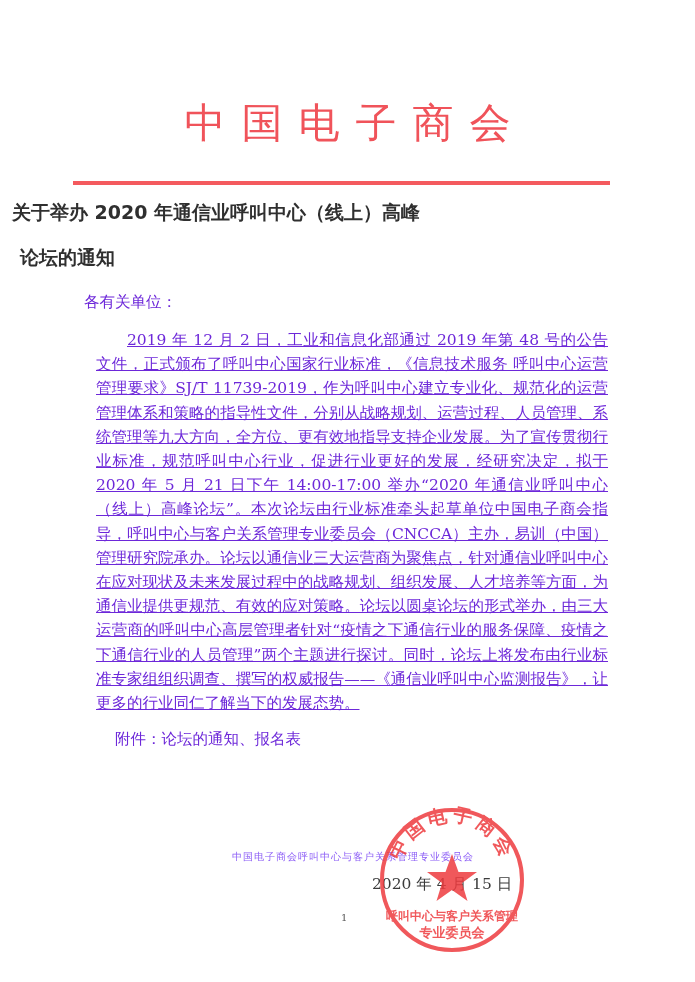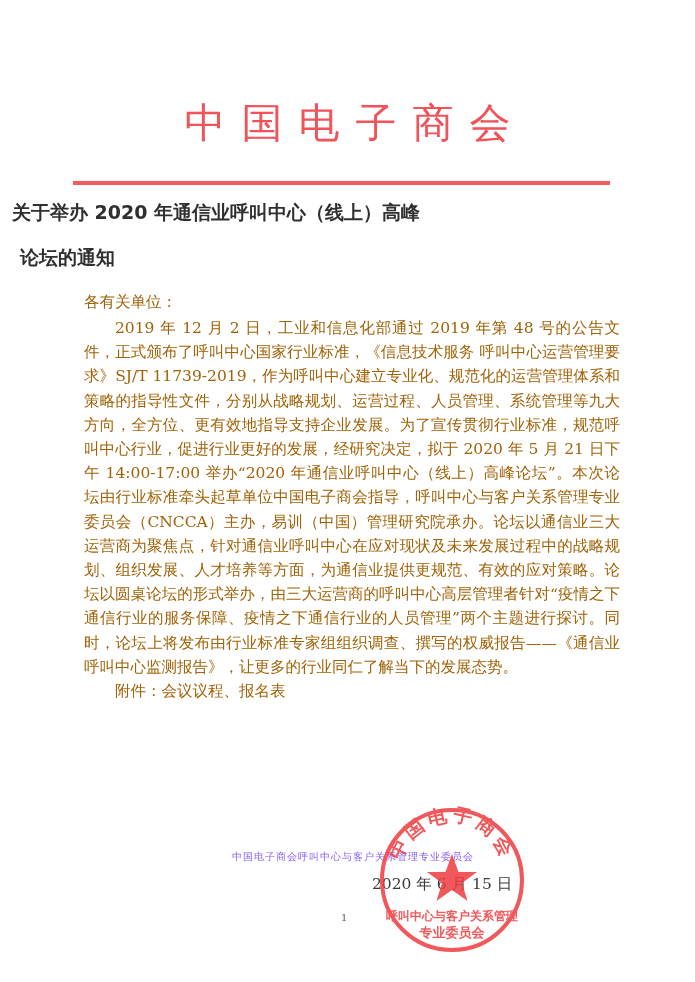--- a/index.html
+++ b/index.html
@@ -7,48 +7,48 @@
          font-family: "DejaVu Serif", "Liberation Serif", serif; color: #3a3a3a; }
   .header-title { position: absolute; top: 93px; left: 0; width: 695px; text-align: center;
          font-family: "DejaVu Serif", serif; font-size: 41px; letter-spacing: 16px;
          color: #f0535a; line-height: 60px; text-indent: 16px; }
   .red-rule { position: absolute; left: 73px; top: 181px; width: 537px; height: 4px; background: #f45a5e; }
   .doc-title { position: absolute; left: 12px; width: 695px; 
          font-family: "DejaVu Sans", "Liberation Sans", sans-serif; font-weight: bold;
          font-size: 19px; color: #2f2f2f; }
   .t1 { top: 200px; }
   .t2 { top: 245px; margin-left: 8px; }
-  .body-text { position: absolute; left: 84px; width: 536px; font-size: 15.5px; line-height: 24.2px; color: #a16207; }
+  .body-text { position: absolute; left: 84px; width: 536px; font-size: 15.5px; line-height: 24.2px; color: #6d28d9; }
   .salutation { top: 290px; }
   .para1 { top: 316px; }
-  .para { margin: 0; text-indent: 2em; text-align: justify; text-align-last: left; }
+  .para { margin: 12px; text-indent: 2em; text-align: justify; text-align-last: left; text-decoration: underline; }
   .attach { margin: 0; text-indent: 2em; }
   .signer { position: absolute; left: 232px; top: 850px; font-size: 10px; color: #8b5cf6; letter-spacing: 1px; }
   .date { position: absolute; left: 372px; top: 874px; font-size: 15.5px; color: #3b3b3b; }
   .page-num { position: absolute; left: 341px; top: 912px; font-size: 10px; color: #555; }
   .stamp { position: absolute; left: 378px; top: 806px; width: 148px; height: 148px; opacity: 0.85; }
 </style>
 </head>
 <body>
 
 <div class="header-title">中国电子商会</div>
 <div class="red-rule"></div>
 
 <div class="doc-title t1">关于举办 2020 年通信业呼叫中心（线上）高峰</div>
 <div class="doc-title t2">论坛的通知</div>
 
 <div class="body-text salutation">各有关单位：</div>
 
 <div class="body-text para1">
   <p class="para">2019 年 12 月 2 日，工业和信息化部通过 2019 年第 48 号的公告文件，正式颁布了呼叫中心国家行业标准，《信息技术服务 呼叫中心运营管理要求》SJ/T 11739-2019，作为呼叫中心建立专业化、规范化的运营管理体系和策略的指导性文件，分别从战略规划、运营过程、人员管理、系统管理等九大方向，全方位、更有效地指导支持企业发展。为了宣传贯彻行业标准，规范呼叫中心行业，促进行业更好的发展，经研究决定，拟于 2020 年 5 月 21 日下午 14:00-17:00 举办“2020 年通信业呼叫中心（线上）高峰论坛”。本次论坛由行业标准牵头起草单位中国电子商会指导，呼叫中心与客户关系管理专业委员会（CNCCA）主办，易训（中国）管理研究院承办。论坛以通信业三大运营商为聚焦点，针对通信业呼叫中心在应对现状及未来发展过程中的战略规划、组织发展、人才培养等方面，为通信业提供更规范、有效的应对策略。论坛以圆桌论坛的形式举办，由三大运营商的呼叫中心高层管理者针对“疫情之下通信行业的服务保障、疫情之下通信行业的人员管理”两个主题进行探讨。同时，论坛上将发布由行业标准专家组组织调查、撰写的权威报告——《通信业呼叫中心监测报告》，让更多的行业同仁了解当下的发展态势。</p>
-  <p class="attach">附件：会议议程、报名表</p>
+  <p class="attach">附件：论坛的通知、报名表</p>
 </div>
 
 <div class="signer">中国电子商会呼叫中心与客户关系管理专业委员会</div>
-<div class="date">2020 年 6 月 15 日</div>
+<div class="date">2020 年 4 月 15 日</div>
 
 <div class="page-num">1</div>
 
 <svg class="stamp" viewBox="0 0 148 148">
   <defs>
     <path id="arcPath" d="M 24 82 A 52 52 0 1 1 124 82"></path>
   </defs>
   <circle cx="74" cy="74" r="70" fill="none" stroke="#ee3b3f" stroke-width="4"></circle>
   <text font-family="DejaVu Sans, sans-serif" font-weight="bold" font-size="19" fill="#ee3b3f" letter-spacing="4">
     <textPath href="#arcPath" startOffset="50%" text-anchor="middle">中国电子商会</textPath>

